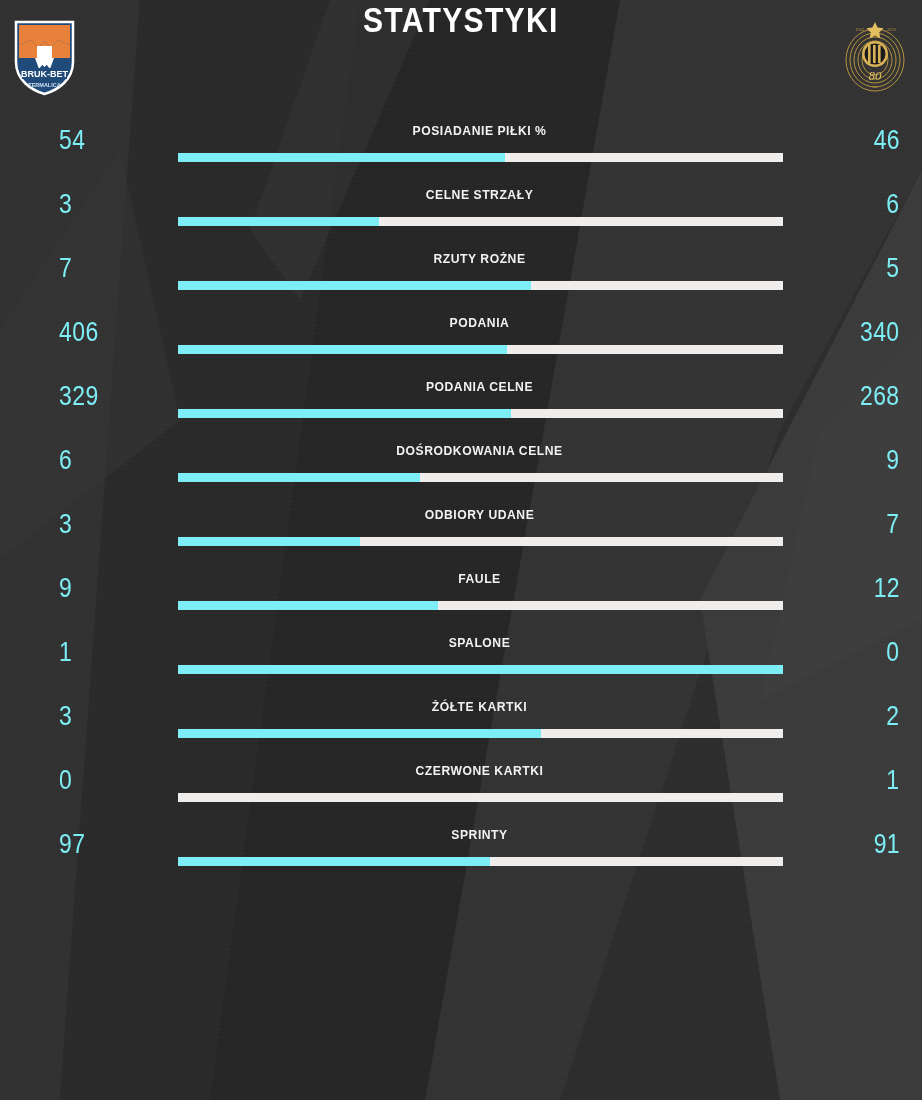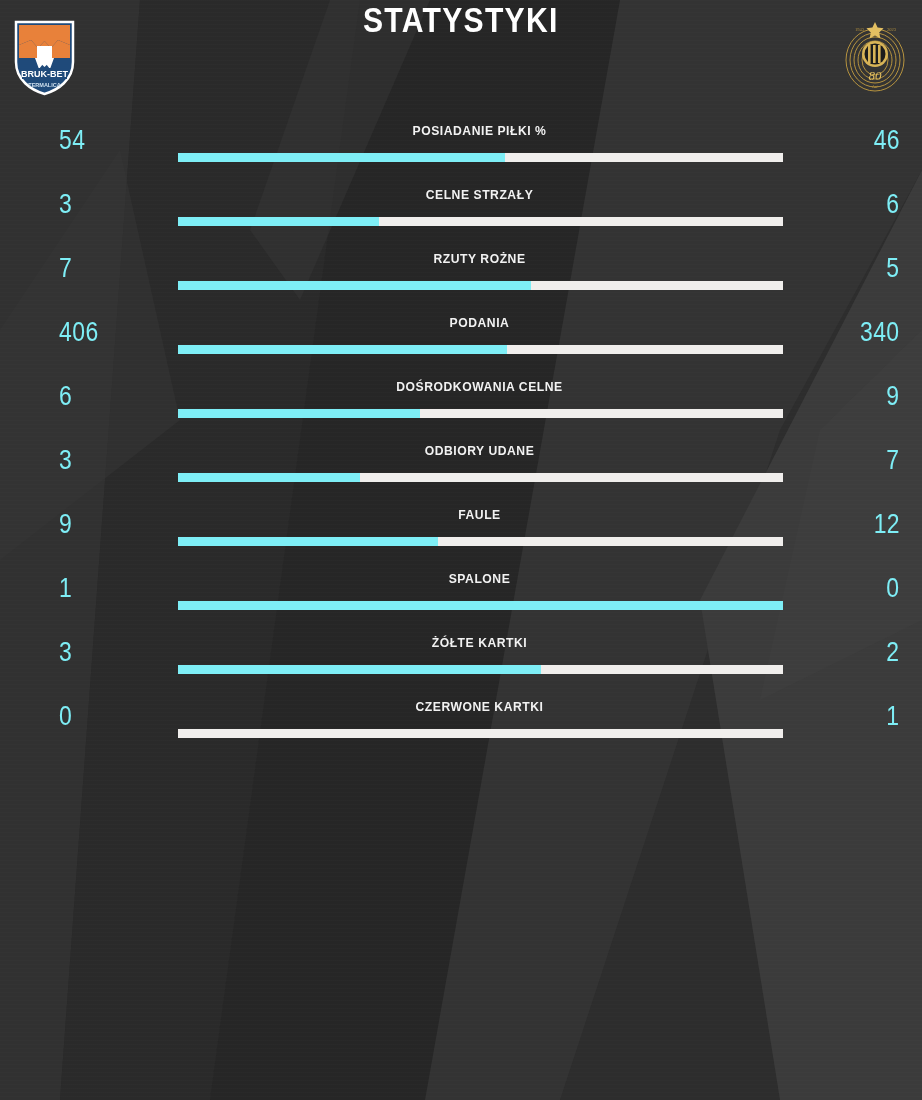--- a/index.html
+++ b/index.html
@@ -167,20 +167,28 @@
       </div>
       <div class="row">
         <div class="vleft">406</div>
         <div class="rlabel">PODANIA</div>
         <div class="vright">340</div>
         <div class="bar">
           <div class="fill" style="width: 54.4%;"></div>
         </div>
       </div>
       <div class="row">
+        <div class="vleft">329</div>
+        <div class="rlabel">PODANIA CELNE</div>
+        <div class="vright">268</div>
+        <div class="bar">
+          <div class="fill" style="width: 55.1%;"></div>
+        </div>
+      </div>
+      <div class="row">
         <div class="vleft">6</div>
         <div class="rlabel">DOŚRODKOWANIA CELNE</div>
         <div class="vright">9</div>
         <div class="bar">
           <div class="fill" style="width: 40%;"></div>
         </div>
       </div>
       <div class="row">
         <div class="vleft">3</div>
         <div class="rlabel">ODBIORY UDANE</div>
@@ -214,14 +222,22 @@
         </div>
       </div>
       <div class="row">
         <div class="vleft">0</div>
         <div class="rlabel">CZERWONE KARTKI</div>
         <div class="vright">1</div>
         <div class="bar">
           <div class="fill" style="width: 0%;"></div>
         </div>
       </div>
+      <div class="row">
+        <div class="vleft">97</div>
+        <div class="rlabel">SPRINTY</div>
+        <div class="vright">91</div>
+        <div class="bar">
+          <div class="fill" style="width: 51.6%;"></div>
+        </div>
+      </div>
     </div>
 </div>
 
 </body></html>

